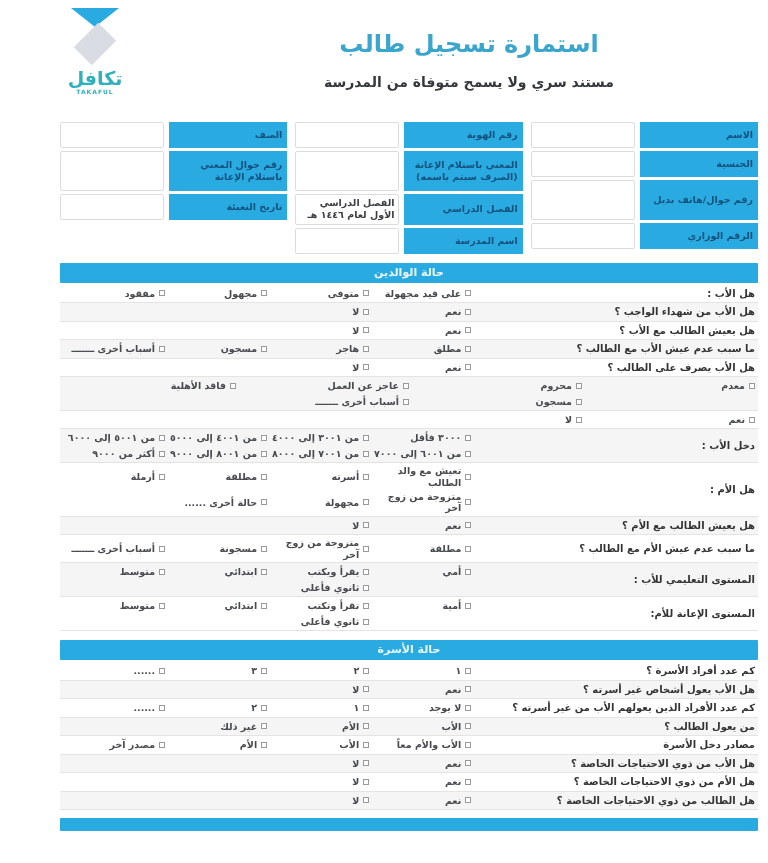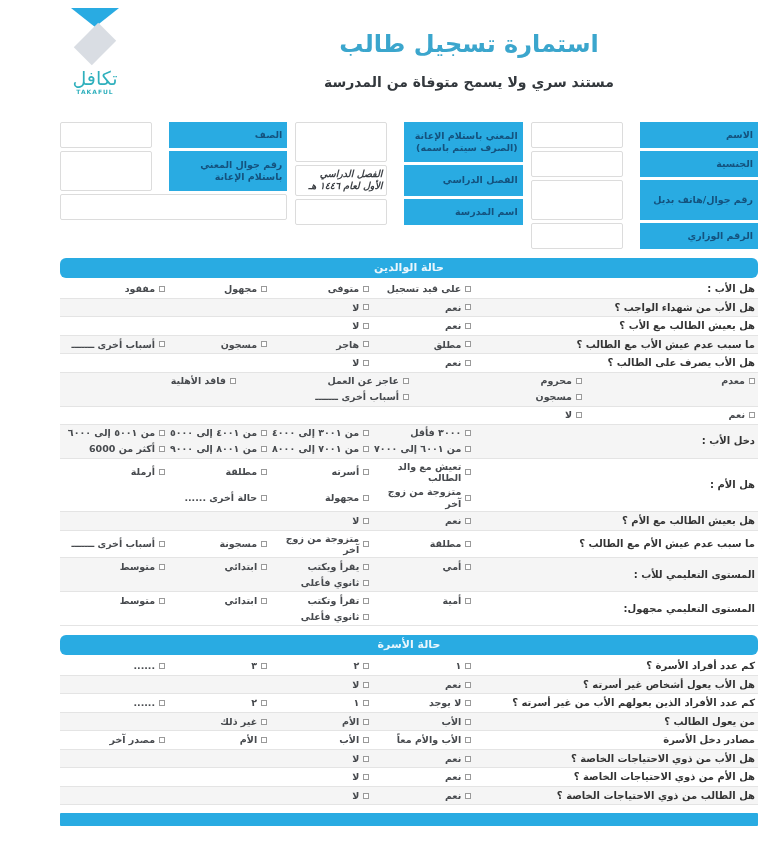--- a/index.html
+++ b/index.html
@@ -11,43 +11,43 @@
   body{
     width:768px;height:863px;overflow:hidden;background:#ffffff;
     font-family:"DejaVu Sans","Liberation Sans",sans-serif;direction:rtl;
   }
   .page{padding:6px 10px 0 60px;position:relative;}
   
   .header{position:relative;height:104px;}
   .logo{position:absolute;left:0px;top:2px;width:70px;text-align:center;}
   .logo .tri{width:0;height:0;margin:0 auto;border-left:24px solid transparent;border-right:24px solid transparent;border-top:19px solid var(--accent);}
   .logo .diamond{width:30px;height:30px;margin:2px auto 0;background:var(--diamond);transform:rotate(45deg) scale(0.85,1.15);}
-  .logo .ar{margin-top:10px;font-size:19px;font-weight:normal;color:var(--teal);line-height:1;}
+  .logo .ar{margin-top:10px;font-size:19px;font-weight:bold;color:var(--teal);line-height:1;}
   .logo .en{font-size:6px;font-weight:bold;color:var(--teal);letter-spacing:1px;}
   .titles{padding-top:24px;text-align:center;margin-left:120px;}
   .title{font-size:24px;font-weight:bold;color:var(--title);}
   .subtitle{margin-top:16px;font-size:14px;font-weight:bold;color:#33383d;}
   
   .info-form{display:flex;gap:8px;margin-top:12px;}
   .info-group{flex:1;display:flex;flex-direction:column;gap:3px;}
   .pair{display:flex;gap:5px;min-height:26px;}
   .pair .label{
     flex:0 0 52%;background:var(--accent);color:var(--label-text);
-    font-size:9.5px;font-weight:bold;padding:4px 5px;display:flex;align-items:center;line-height:1.25;margin-left:12px;
+    font-size:9.5px;font-weight:bold;padding:4px 5px;display:flex;align-items:center;line-height:1.25;
   }
   .pair .value{
     flex:1;background:#fff;border:1px solid #dcdcdc;border-radius:2px;
     font-size:9.5px;font-weight:bold;color:#3b3f44;padding:2px 4px;line-height:1.3;
-    display:flex;align-items:center;font-style:italic;
+    display:flex;align-items:center;
   }
   .pair.tall{min-height:40px;justify-content:flex-end;}
   
   .sec-header{
     background:var(--accent);color:#eaf6fc;text-align:center;font-size:11px;
-    font-weight:bold;padding:3px 0 4px;margin:9px 0 2px;border-radius:6px;
+    font-weight:bold;padding:3px 0 4px;margin:9px 0 2px;border-radius:1px;
   }
   .row{display:flex;align-items:center;border-bottom:1px solid #e4e4e4;padding:2px 3px;background:#fff;}
   .row.alt{background:#f5f5f5;}
   .row .q{flex:0 0 41%;font-size:10px;font-weight:bold;color:#333;line-height:1.35;padding-left:6px;}
   .row .opts{flex:1;display:flex;flex-direction:column;gap:3px;}
   .opt-line{display:grid;grid-template-columns:repeat(4,1fr);direction:rtl;}
   .opt-cell{min-height:13px;display:flex;align-items:center;}
   .option{display:inline-flex;align-items:center;gap:4px;font-size:9.5px;font-weight:bold;color:#474a4e;line-height:1.2;cursor:default;}
   .cb{width:6px;height:6px;border:1px solid #9a9a9a;background:#fff;flex:0 0 auto;}
   .bottom-bar{height:13px;background:var(--accent);margin-top:8px;border-radius:1px;}
@@ -83,20 +83,24 @@
         <div class="pair tall">
           <div class="label">رقم جوال/هاتف بديل</div>
           <div class="value"></div>
         </div>
         <div class="pair">
           <div class="label">الرقم الوزاري</div>
           <div class="value"></div>
         </div>
       </div>
       <div class="info-group">
+        <div class="pair">
+          <div class="label">رقم الهوية</div>
+          <div class="value"></div>
+        </div>
         <div class="pair tall">
           <div class="label">المعني باستلام الإعانة (الصرف سيتم باسمه)</div>
           <div class="value"></div>
         </div>
         <div class="pair">
           <div class="label">الفصل الدراسي</div>
           <div class="value">الفصل الدراسي الأول لعام ١٤٤٦ هـ</div>
         </div>
         <div class="pair">
           <div class="label">اسم المدرسة</div>
@@ -106,36 +110,37 @@
       <div class="info-group">
         <div class="pair">
           <div class="label">الصف</div>
           <div class="value"></div>
         </div>
         <div class="pair tall">
           <div class="label">رقم جوال المعني باستلام الإعانة</div>
           <div class="value"></div>
         </div>
         <div class="pair">
+          <div class="label">تاريخ التعبئة</div>
           <div class="value"></div>
         </div>
       </div>
     </div>
 
   <div id="sections">
       <div class="section">
         <div class="sec-header">حالة الوالدين</div>
         <div class="row">
           <div class="q">هل الأب :</div>
           <div class="opts">
             <div class="opt-line">
               <div class="opt-cell">
                 <span class="option">
                   <span class="cb"></span>
-                  <span class="opt-label">على قيد تسجيل</span>
+                  <span class="opt-label">على قيد مجهولة</span>
                 </span>
               </div>
               <div class="opt-cell">
                 <span class="option">
                   <span class="cb"></span>
                   <span class="opt-label">متوفى</span>
                 </span>
               </div>
               <div class="opt-cell">
                 <span class="option">
@@ -347,21 +352,21 @@
               </div>
               <div class="opt-cell">
                 <span class="option">
                   <span class="cb"></span>
                   <span class="opt-label">من ٨٠٠١ إلى ٩٠٠٠</span>
                 </span>
               </div>
               <div class="opt-cell">
                 <span class="option">
                   <span class="cb"></span>
-                  <span class="opt-label">أكثر من 6000</span>
+                  <span class="opt-label">أكثر من ٩٠٠٠</span>
                 </span>
               </div>
             </div>
           </div>
         </div>
         <div class="row">
           <div class="q">هل الأم :</div>
           <div class="opts">
             <div class="opt-line">
               <div class="opt-cell">
@@ -495,21 +500,21 @@
               <div class="opt-cell">
                 <span class="option">
                   <span class="cb"></span>
                   <span class="opt-label">ثانوي فأعلى</span>
                 </span>
               </div>
             </div>
           </div>
         </div>
         <div class="row">
-          <div class="q">المستوى التعليمي مجهول:</div>
+          <div class="q">المستوى الإعانة للأم:</div>
           <div class="opts">
             <div class="opt-line">
               <div class="opt-cell">
                 <span class="option">
                   <span class="cb"></span>
                   <span class="opt-label">أمية</span>
                 </span>
               </div>
               <div class="opt-cell">
                 <span class="option">

